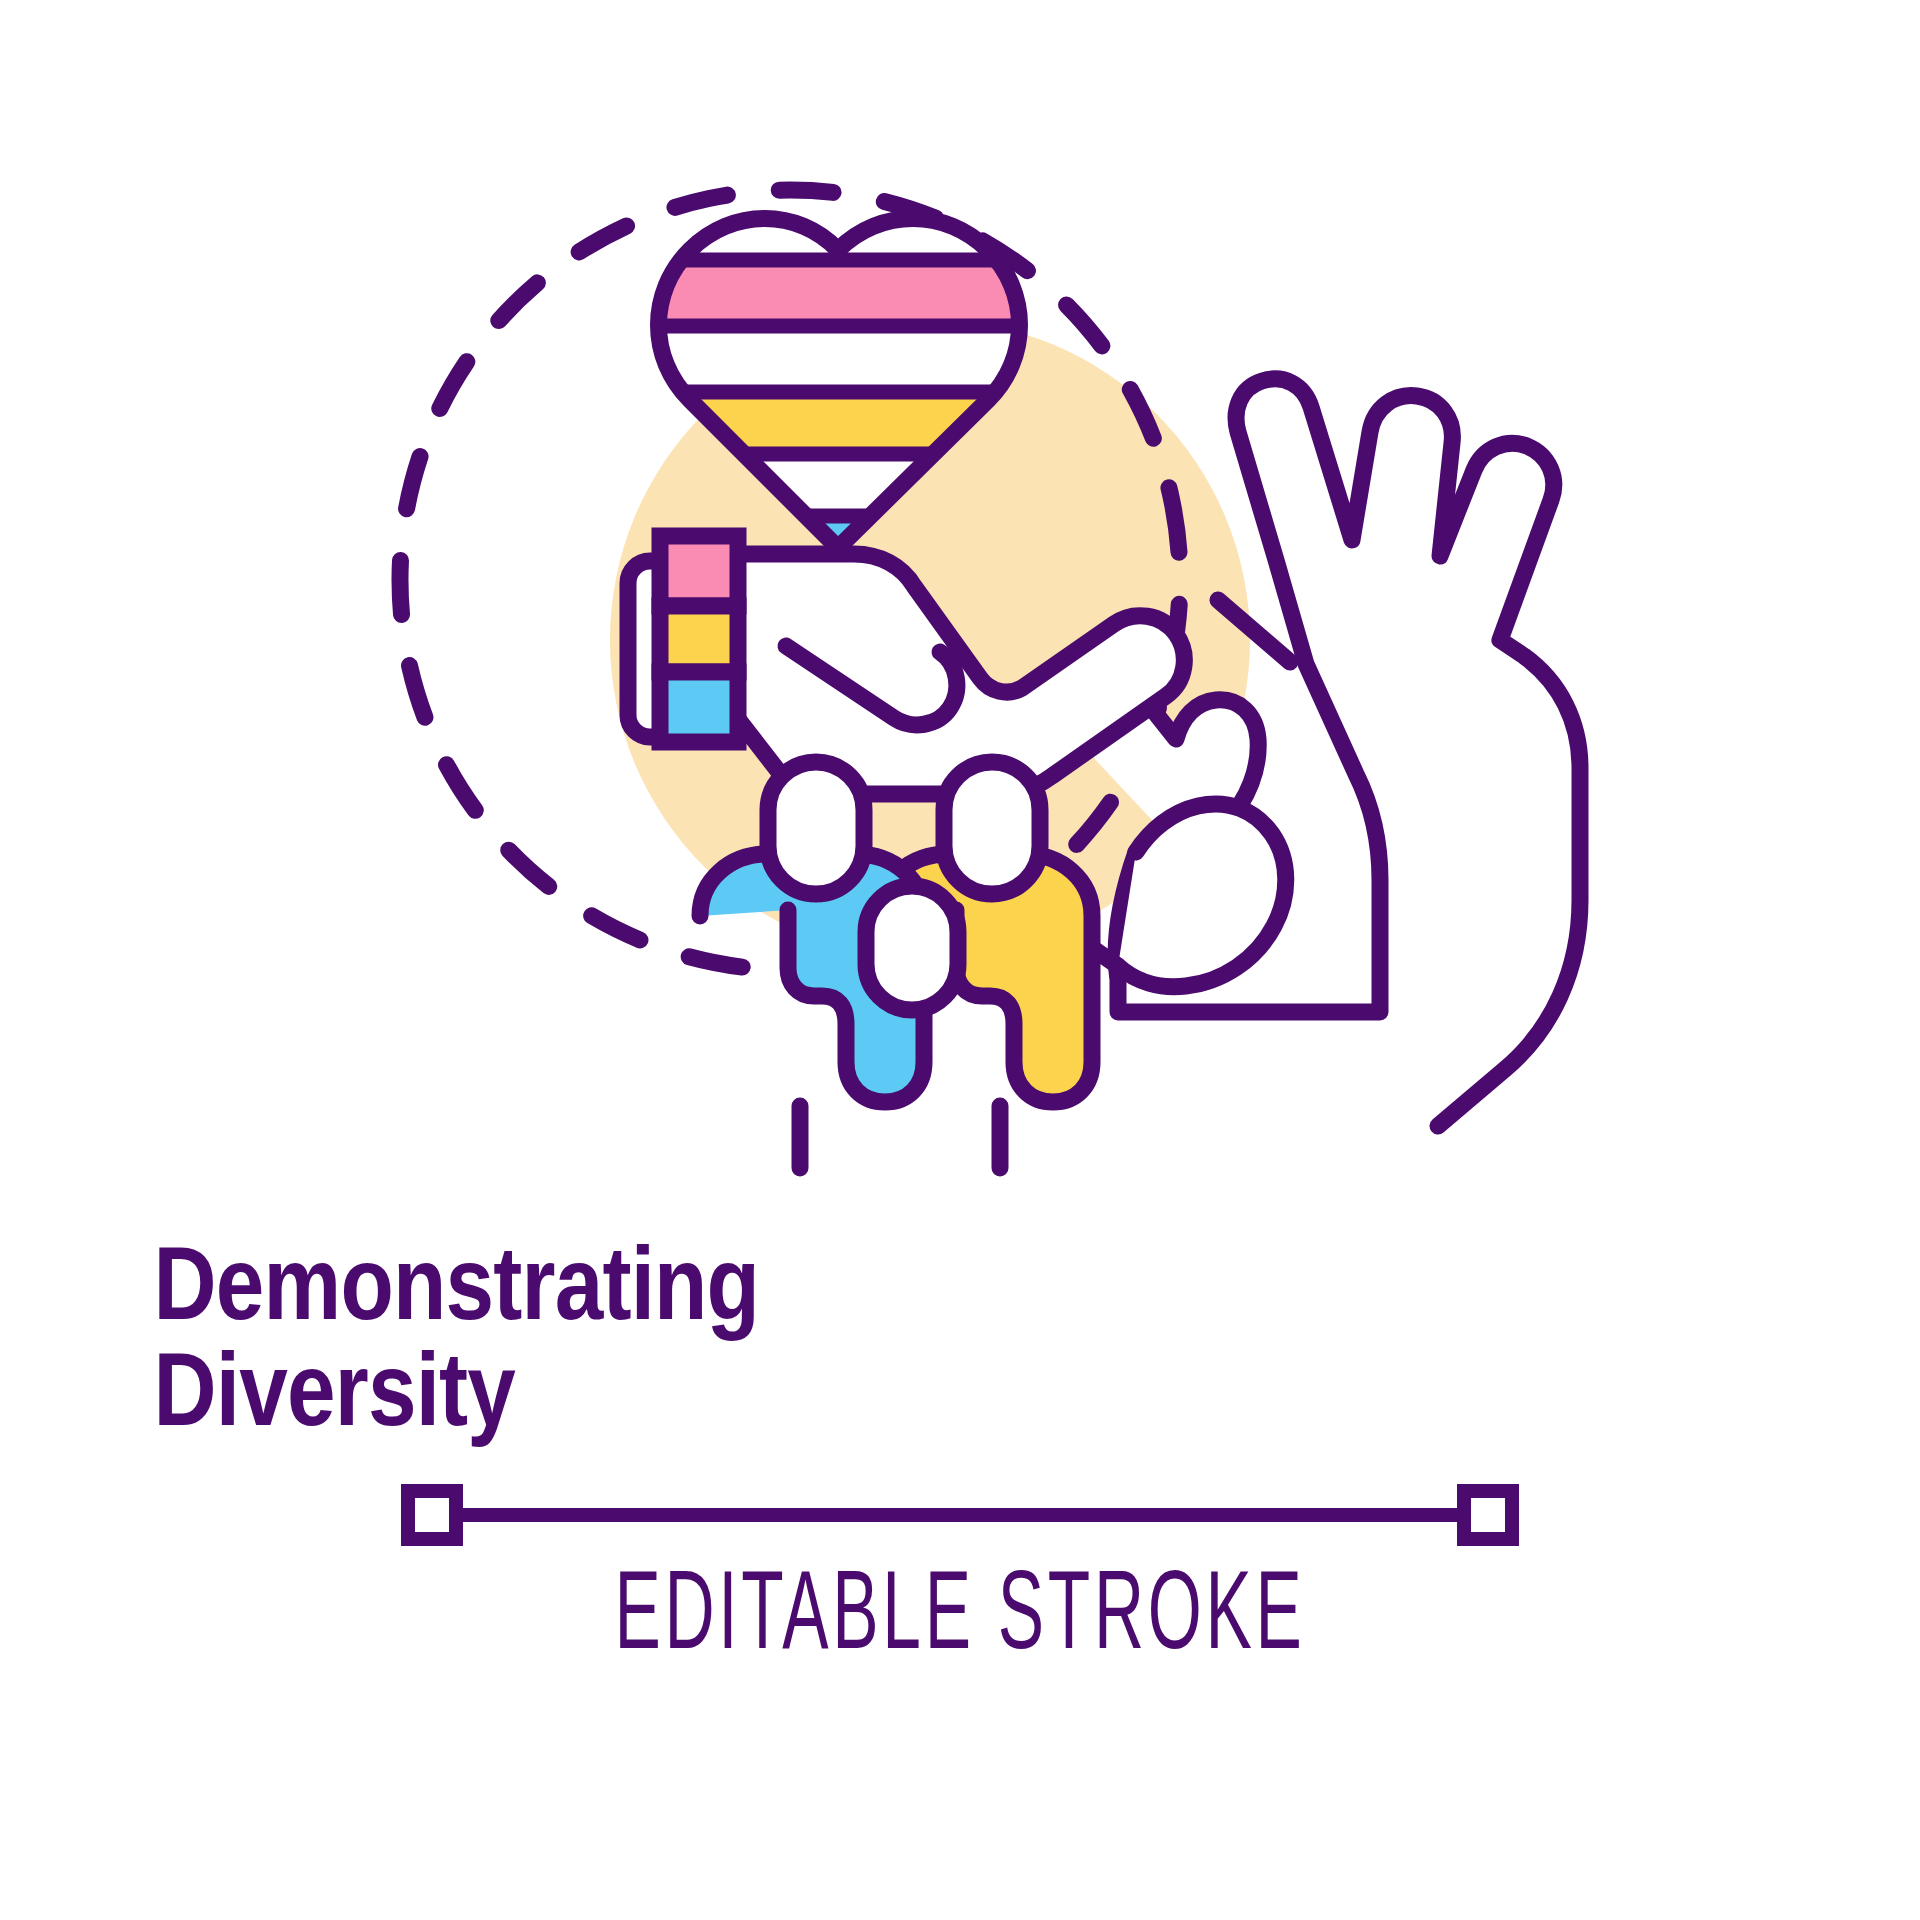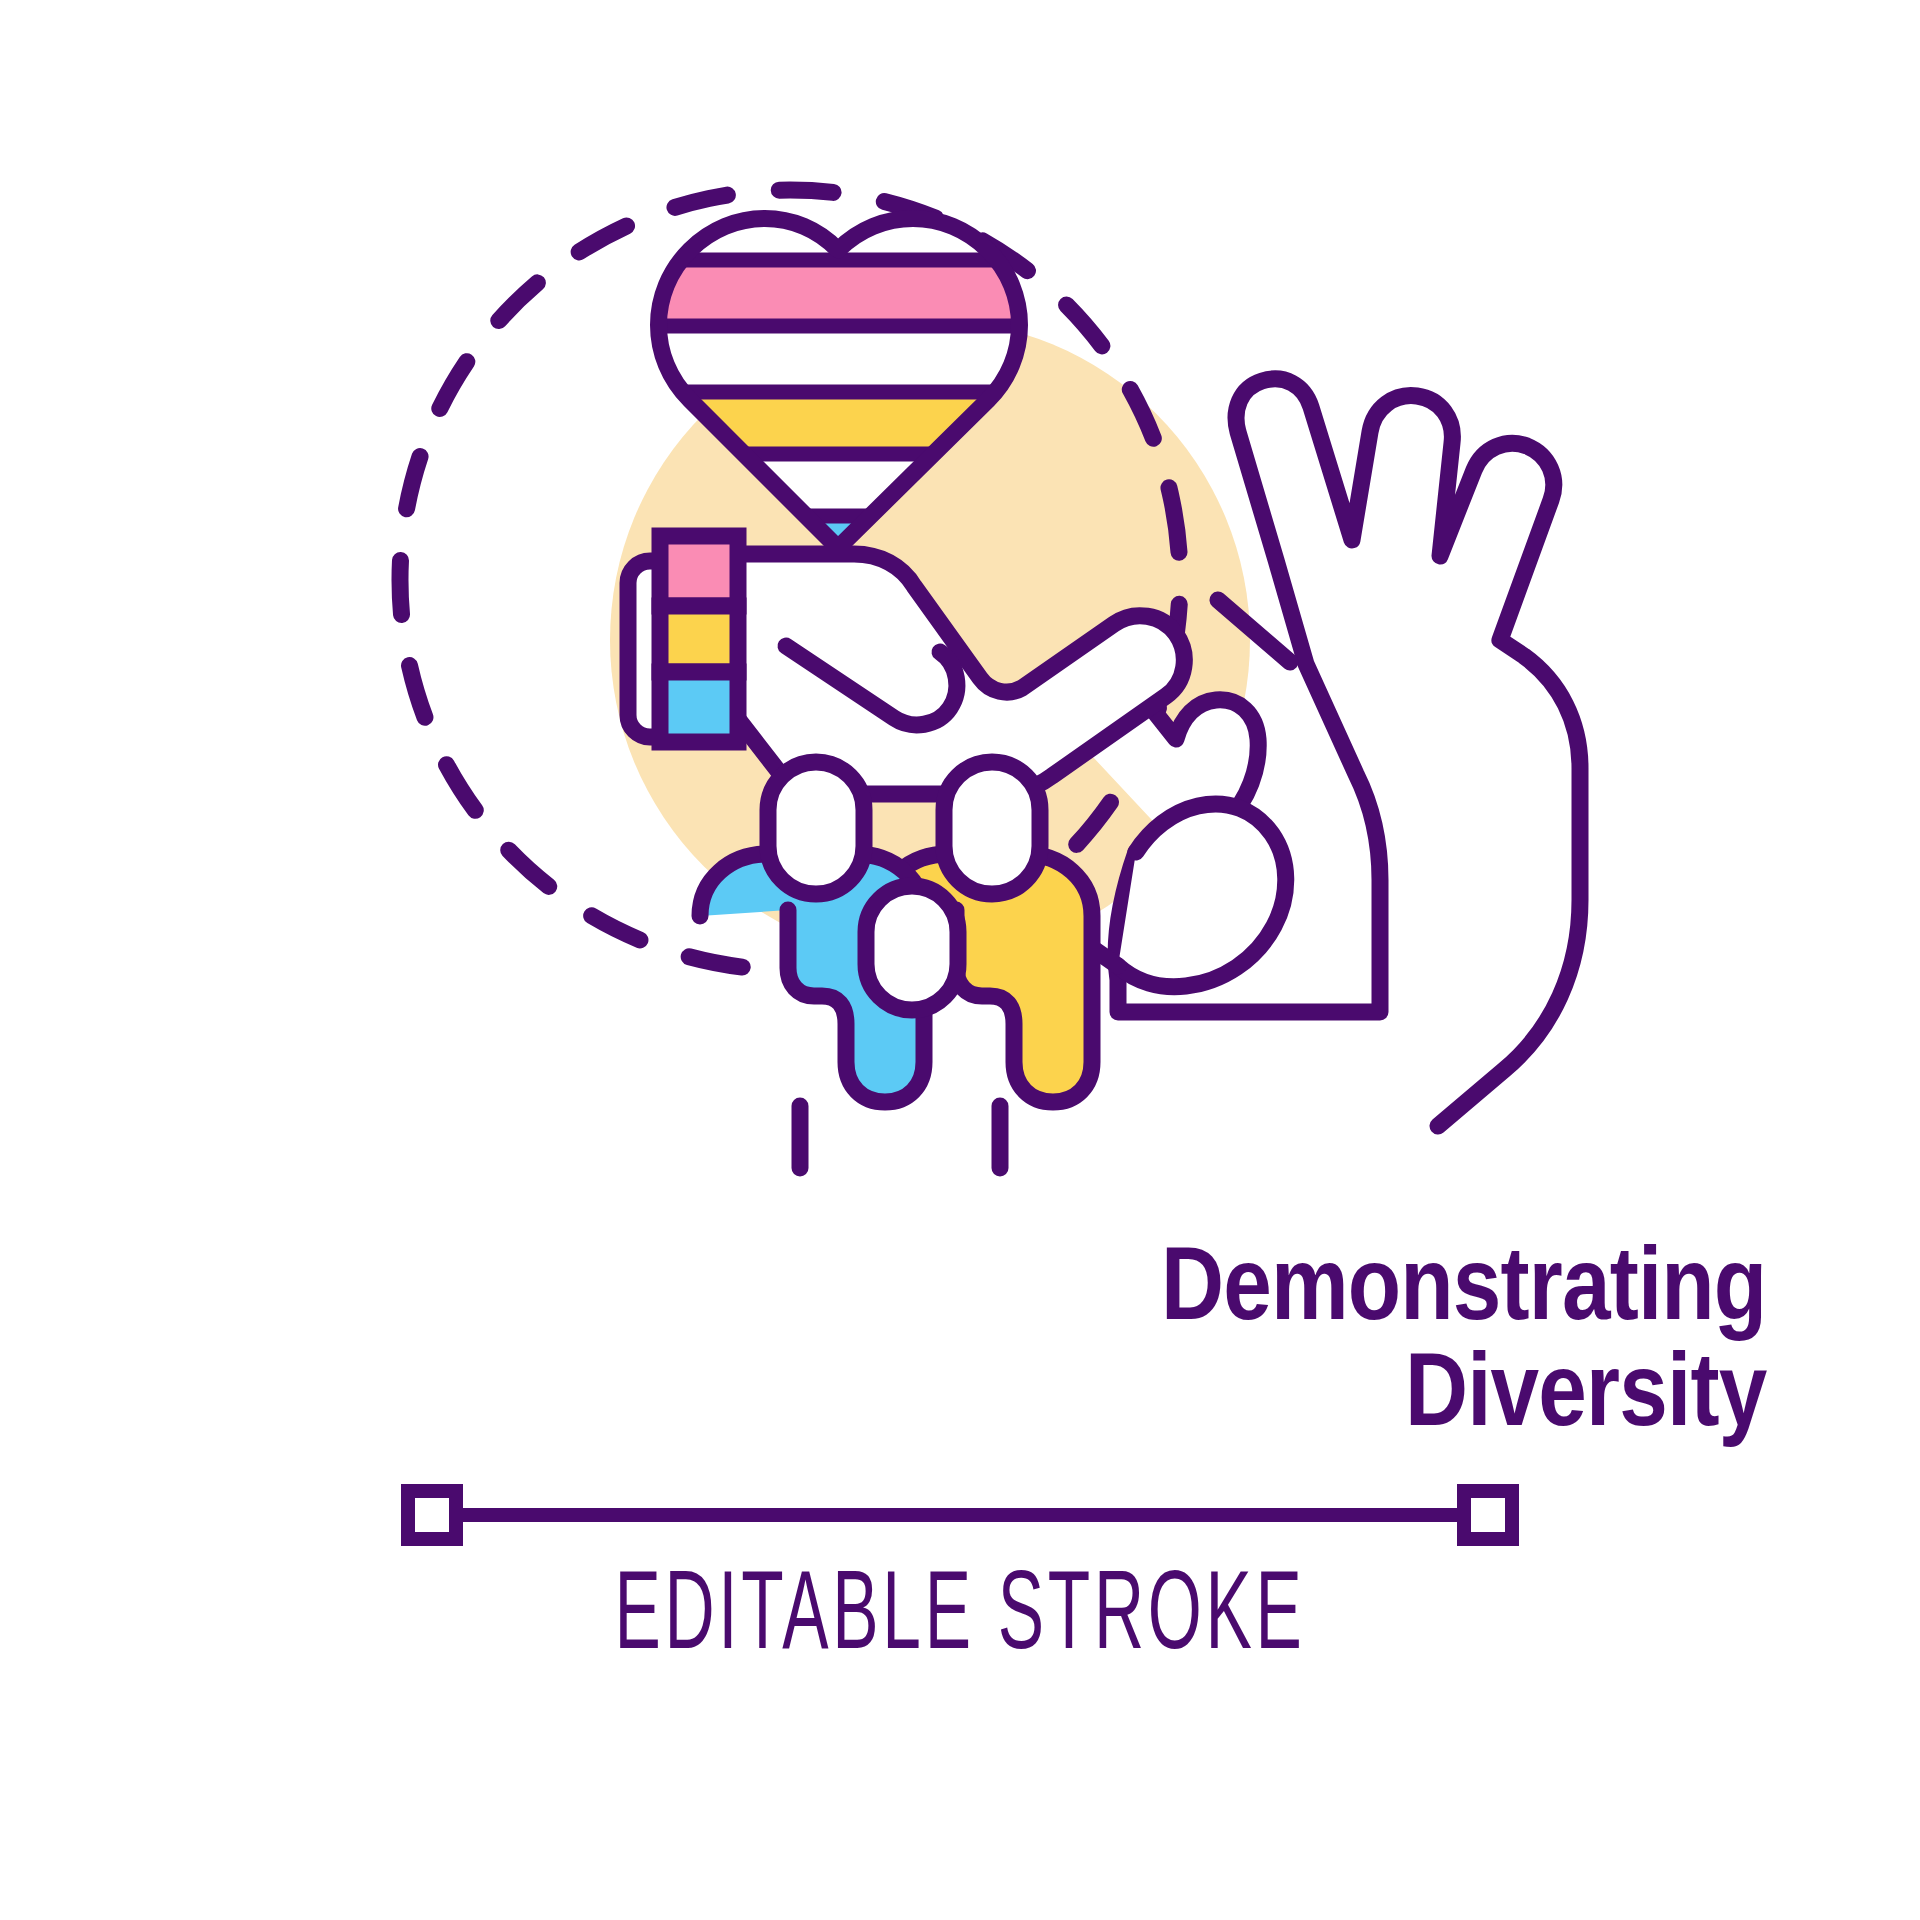--- a/index.html
+++ b/index.html
@@ -25,21 +25,21 @@
     left: 0;
     top: 0;
     width: 1920px;
     height: 1280px;
   }
   .caption-block {
     position: absolute;
     left: 0;
     top: 1230px;
     width: 1920px;
-    text-align: right;
+    text-align: left;
   }
   .concept-title {
     font-family: "Liberation Sans", sans-serif;
     font-weight: bold;
     font-size: 104px;
     line-height: 1.02;
     letter-spacing: -1px;
     color: #4a0a6e;
     margin: 0;
     transform: scaleX(0.84);

